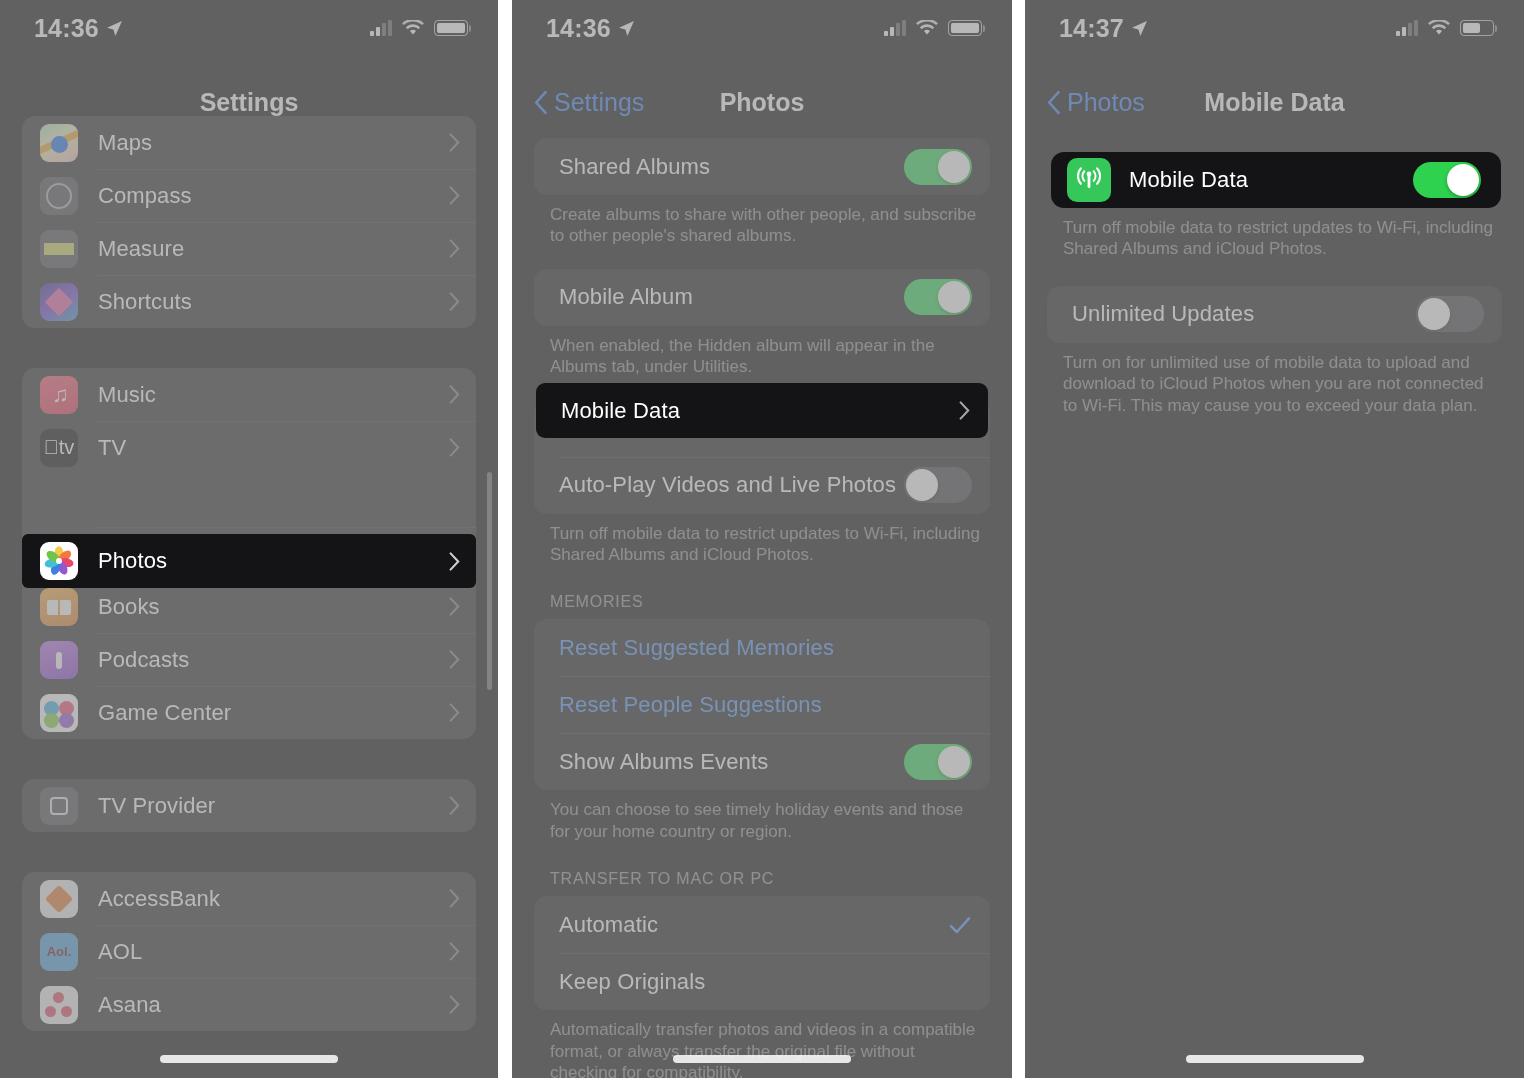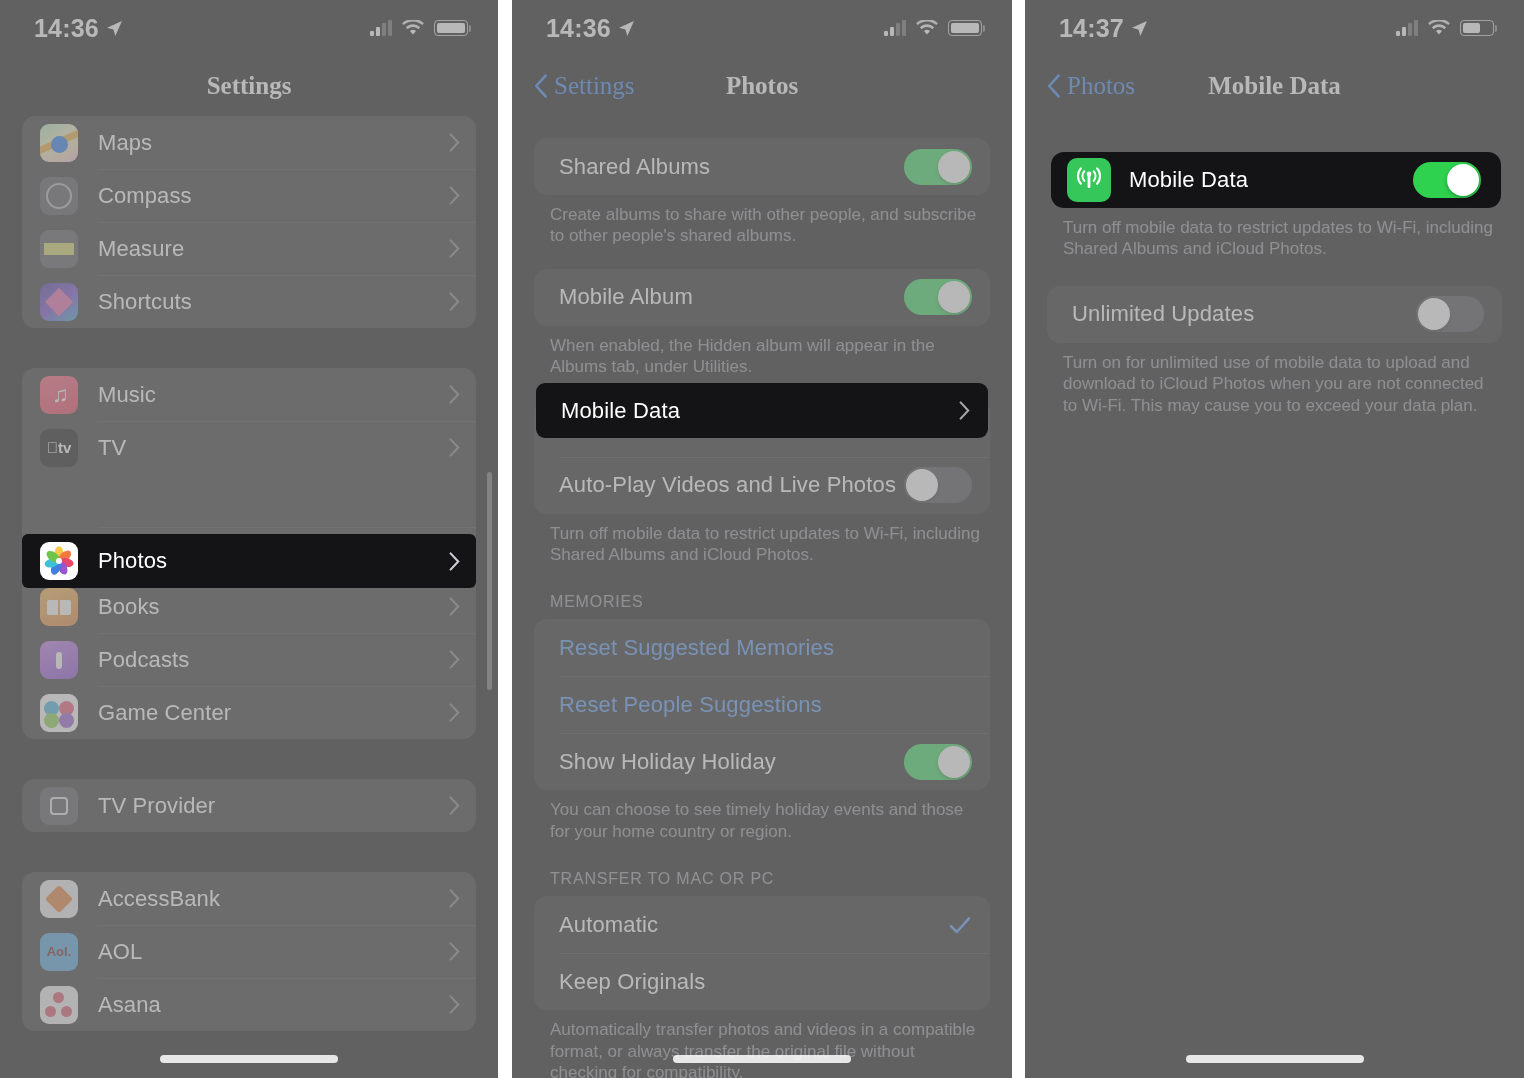--- a/index.html
+++ b/index.html
@@ -43,21 +43,21 @@
   .bars i:nth-child(2){ height: 9px; }
   .bars i:nth-child(3){ height: 13px; opacity:.35; }
   .bars i:nth-child(4){ height: 16px; opacity:.35; }
   .batt { width: 34px; height: 16px; border: 1.8px solid rgba(255,255,255,.75); border-radius: 4px; position: relative; }
   .batt::after { content:""; position:absolute; right:-4px; top:4px; width:2.5px; height:7px; background:rgba(255,255,255,.5); border-radius:0 2px 2px 0; }
   .batt span { position:absolute; inset:1.6px; background:#fff; border-radius:2px; display:block; }
   .batt.b2 span { right: 40%; }
 
   
   .navbar {
-    position: absolute; top: 56px; left: 0; right: 0; height: 60px; z-index: 5; font-family: Liberation Serif, serif;
+    position: absolute; top: 72px; left: 0; right: 0; height: 60px; z-index: 5;
   }
   .nav-title {
     position: absolute; left: 0; right: 0; top: 50%; transform: translateY(-50%);
     text-align: center; color: #fff; font-size: 25px; font-weight: 600;
   }
   .nav-back {
     position: absolute; left: 22px; top: 50%; transform: translateY(-50%);
     display: flex; align-items: center; gap: 6px; color: #3e86f5; font-size: 25px;
   }
   .chev-back { width: 14px; height: 24px; }
@@ -119,21 +119,21 @@
   .ic-maps .pin  { position:absolute; left:11px; top:12px; width:17px; height:17px; border-radius:50%; background:#2b7bf3; }
   .ic-compass { background: #58585d; }
   .ic-compass .dial { position:absolute; inset:6px; border-radius:50%; border:2px solid rgba(255,255,255,.55); }
   .ic-measure { background: #5b5b60; }
   .ic-measure .rule { position:absolute; left:4px; right:4px; top:13px; height:12px; background:#d8d86a; }
   .ic-shortcuts { background: linear-gradient(145deg,#4b3d9e,#7b4fd1 50%,#3da7d4); }
   .ic-shortcuts .dm { position:absolute; left:9px; top:9px; width:20px; height:20px; background:#ff6ea9; transform: rotate(45deg); opacity:.85; }
   .ic-health { background: #fff; }
   .ic-music { background: linear-gradient(160deg,#f9657f,#e8435f); }
   .ic-music .note { position:absolute; left:12px; top:8px; color:#fff; font-size:22px; line-height:22px; }
-  .ic-tv { background: #161617; display:flex; align-items:center; justify-content:center; color:#fff; font-size:15px; font-weight:700; }
+  .ic-tv { background: #161617; display:flex; align-items:center; justify-content:center; color:#fff; font-size:20px; font-weight:400; }
   .ic-photos { background: #fff; }
   .ic-camera { background: #a9a9ae; }
   .ic-camera .body { position:absolute; left:6px; top:11px; right:6px; bottom:9px; border-radius:4px; background:#f1f1f3; }
   .ic-camera .lens { position:absolute; left:15px; top:16px; width:11px; height:11px; border-radius:50%; background:#9a9aa0; }
   .ic-books { background: linear-gradient(160deg,#f5b854,#e8873f); }
   .ic-books .pg { position:absolute; left:7px; top:12px; width:11px; height:15px; background:#fff; border-radius:2px 0 0 2px; }
   .ic-books .pg2{ position:absolute; left:20px; top:12px; width:11px; height:15px; background:#fff; border-radius:0 2px 2px 0; }
   .ic-podcasts { background: linear-gradient(160deg,#c17ce8,#8c4fd4); }
   .ic-podcasts .mic { position:absolute; left:16px; top:11px; width:6px; height:17px; border-radius:3px; background:#fff; }
   .ic-gc { background: #fff; }
@@ -446,21 +446,21 @@
       <div style="height:28px"></div>
       <div class="sect-hdr">MEMORIES</div>
       <div class="group">
         <div class="srow">
           <span class="slabel link">Reset Suggested Memories</span>
         </div>
         <div class="srow">
           <span class="slabel link">Reset People Suggestions</span>
         </div>
         <div class="srow">
-          <span class="slabel">Show Holiday Holiday</span>
+          <span class="slabel">Show Albums Events</span>
           <span class="toggle on">
               <i class="knob"></i>
             </span>
         </div>
       </div>
       <div class="footnote">You can choose to see timely holiday events and those for your home country or region.</div>
 
       <div style="height:28px"></div>
       <div class="sect-hdr">TRANSFER TO MAC OR PC</div>
       <div class="group">

